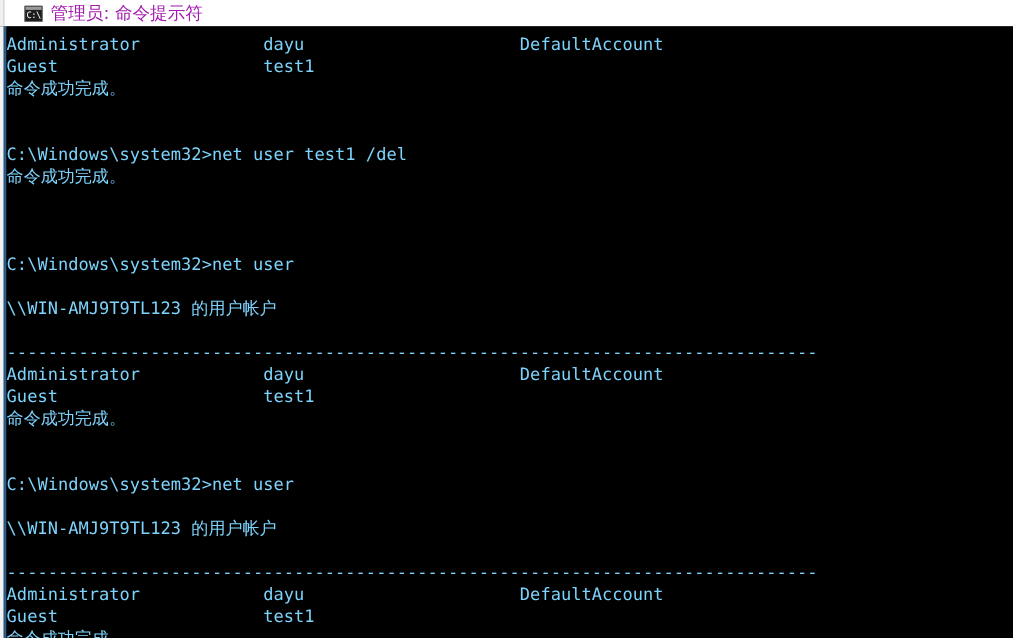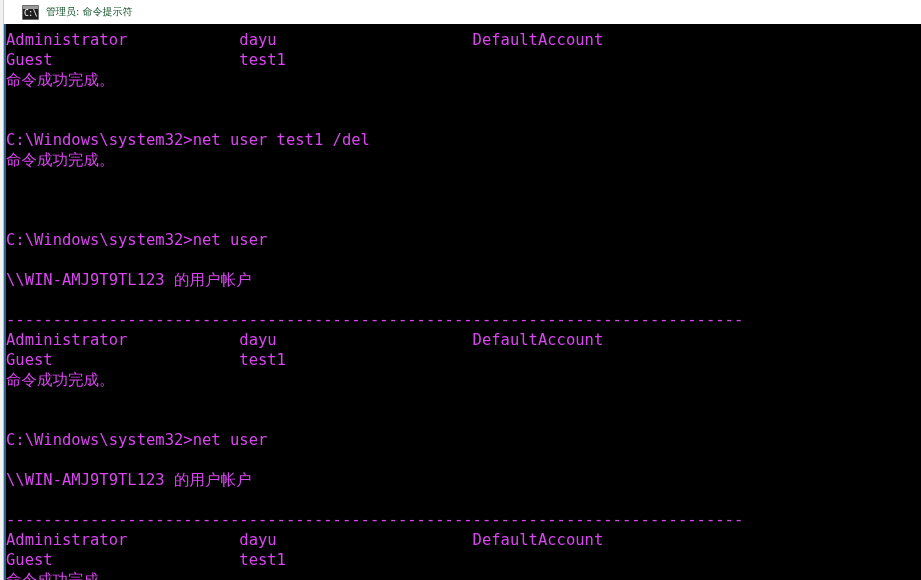--- a/index.html
+++ b/index.html
@@ -70,23 +70,23 @@
     font-family: "DejaVu Sans Mono", monospace;
     font-size: 8px;
     line-height: 9px;
     color: #ffffff;
     letter-spacing: -0.5px;
     white-space: nowrap;
   }
   .titlebar-text {
     margin-left: 7px;
     font-family: "DejaVu Sans", sans-serif;
-    font-size: 10px;
+    font-size: 16px;
     line-height: 16px;
-    color: #14532d;
+    color: #a21caf;
     white-space: nowrap;
   }
 
   
   .console-wrap {
     position: absolute;
     left: 0;
     top: 24px;
     width: 921px;
     height: 556px;
@@ -127,21 +127,21 @@
     color: #cccccc;
     white-space: pre;
     overflow: hidden;
     letter-spacing: 0px;
     padding-top: 6px;
     box-sizing: border-box;
   }
   .line {
     height: 20px;
     white-space: pre;
-    color: #d946ef;
+    color: #7dd3fc;
   }
   .line.blank { color: transparent; }
 </style>
 </head>
 <body>
 
 <div class="window">
 
   <div class="titlebar">
     <div class="titlebar-leftedge"></div>

